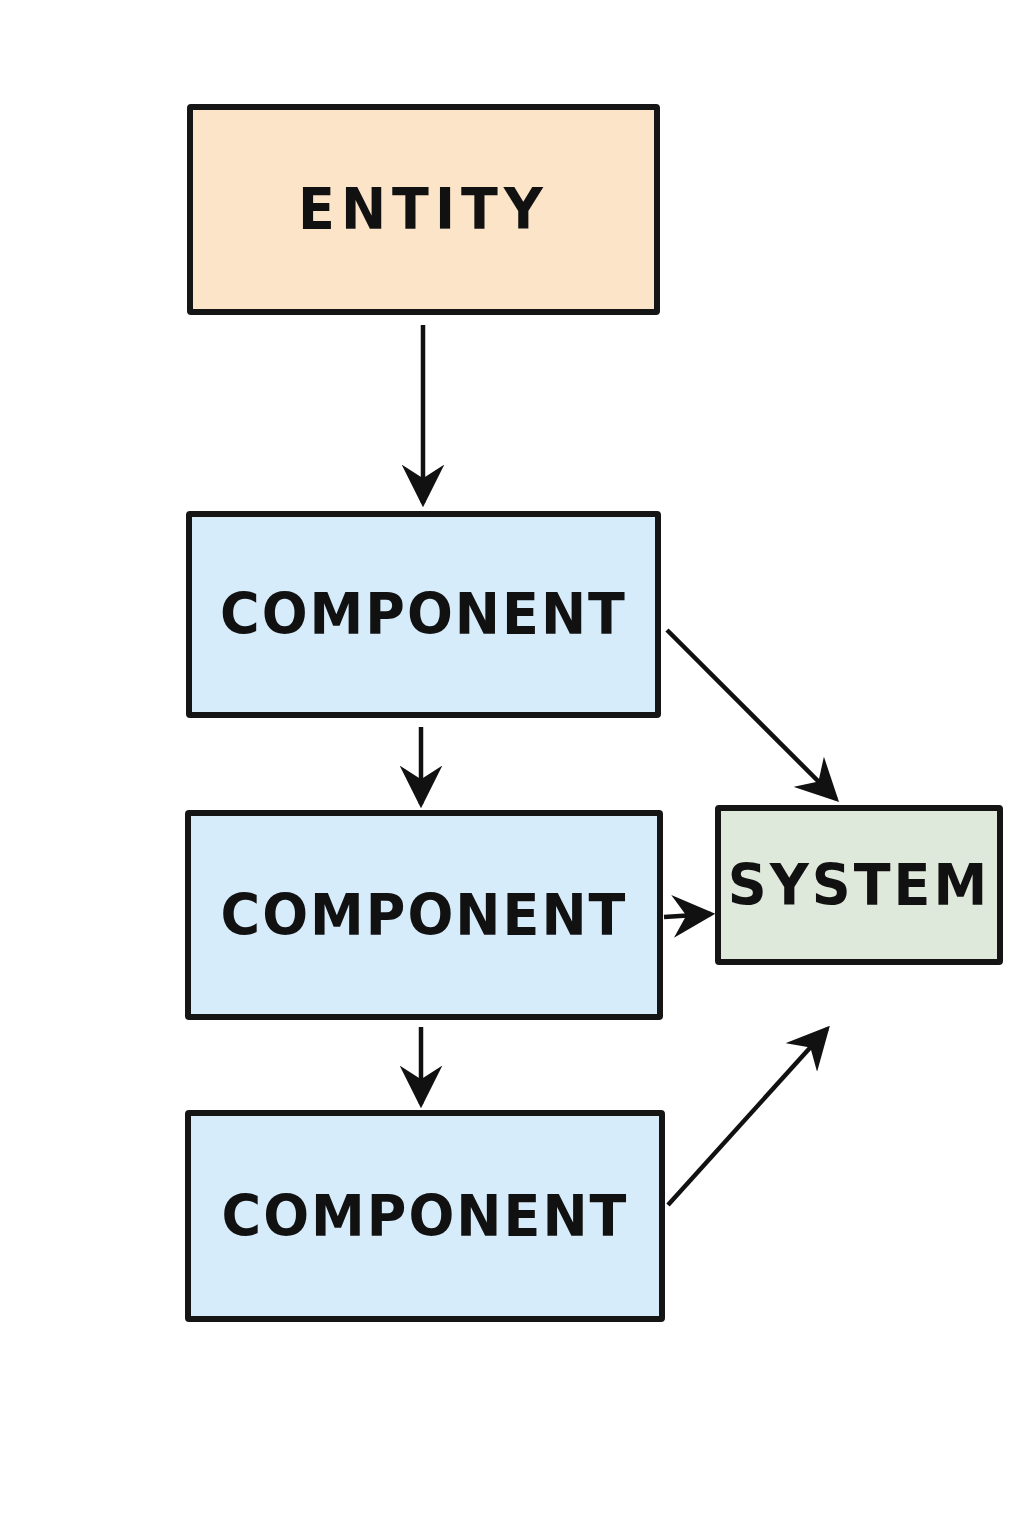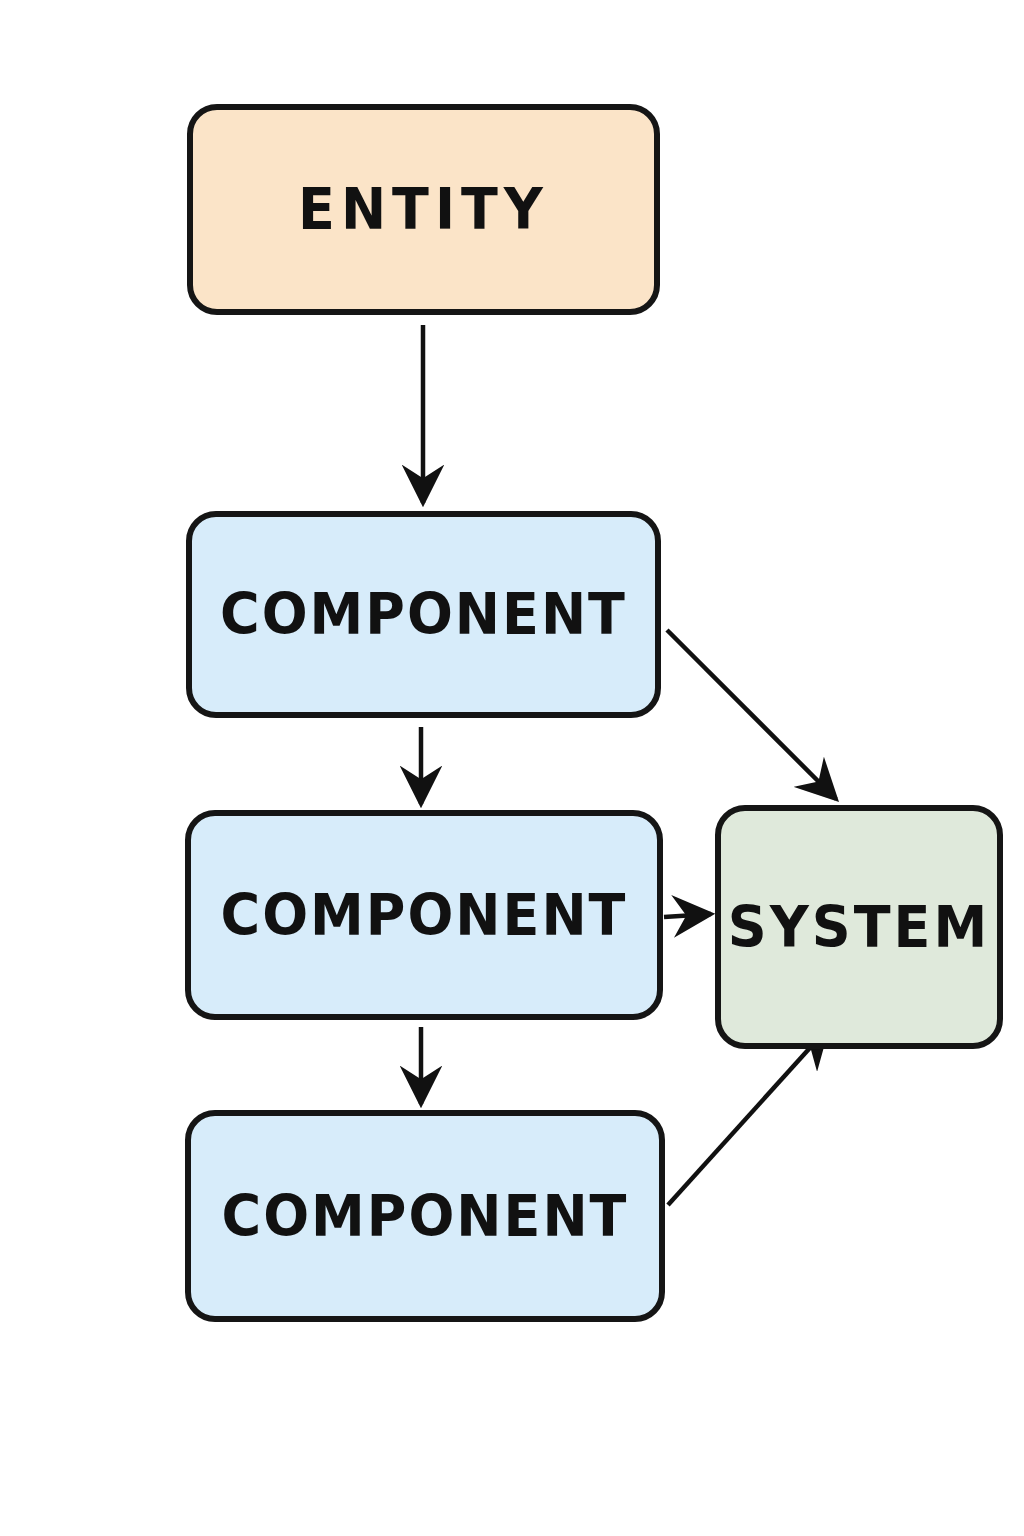--- a/index.html
+++ b/index.html
@@ -11,21 +11,21 @@
     position: relative;
     width: 1024px;
     height: 1536px;
     background: #ffffff;
     overflow: hidden;
     font-family: "DejaVu Sans", "Liberation Sans", sans-serif;
   }
   .node {
     position: absolute;
     border: 6px solid #151515;
-    border-radius: 30px;
+    border-radius: 4px;
     display: flex;
     align-items: center;
     justify-content: center;
     box-sizing: border-box;
     font-weight: bold;
     color: #111111;
     text-align: center;
     user-select: none;
   }
   .node .label {
@@ -50,21 +50,21 @@
     width: 478px; height: 210px;
     background: #d7ecfa;
   }
   #node-component-3 {
     left: 185px; top: 1110px;
     width: 480px; height: 212px;
     background: #d7ecfa;
   }
   #node-system {
     left: 715px; top: 805px;
-    width: 288px; height: 244px;
+    width: 288px; height: 160px;
     background: #dfe9db;
   }
   #node-system .label { letter-spacing: 3px; }
   #edges-svg {
     position: absolute;
     left: 0; top: 0;
     width: 1024px;
     height: 1536px;
     pointer-events: none;
   }

